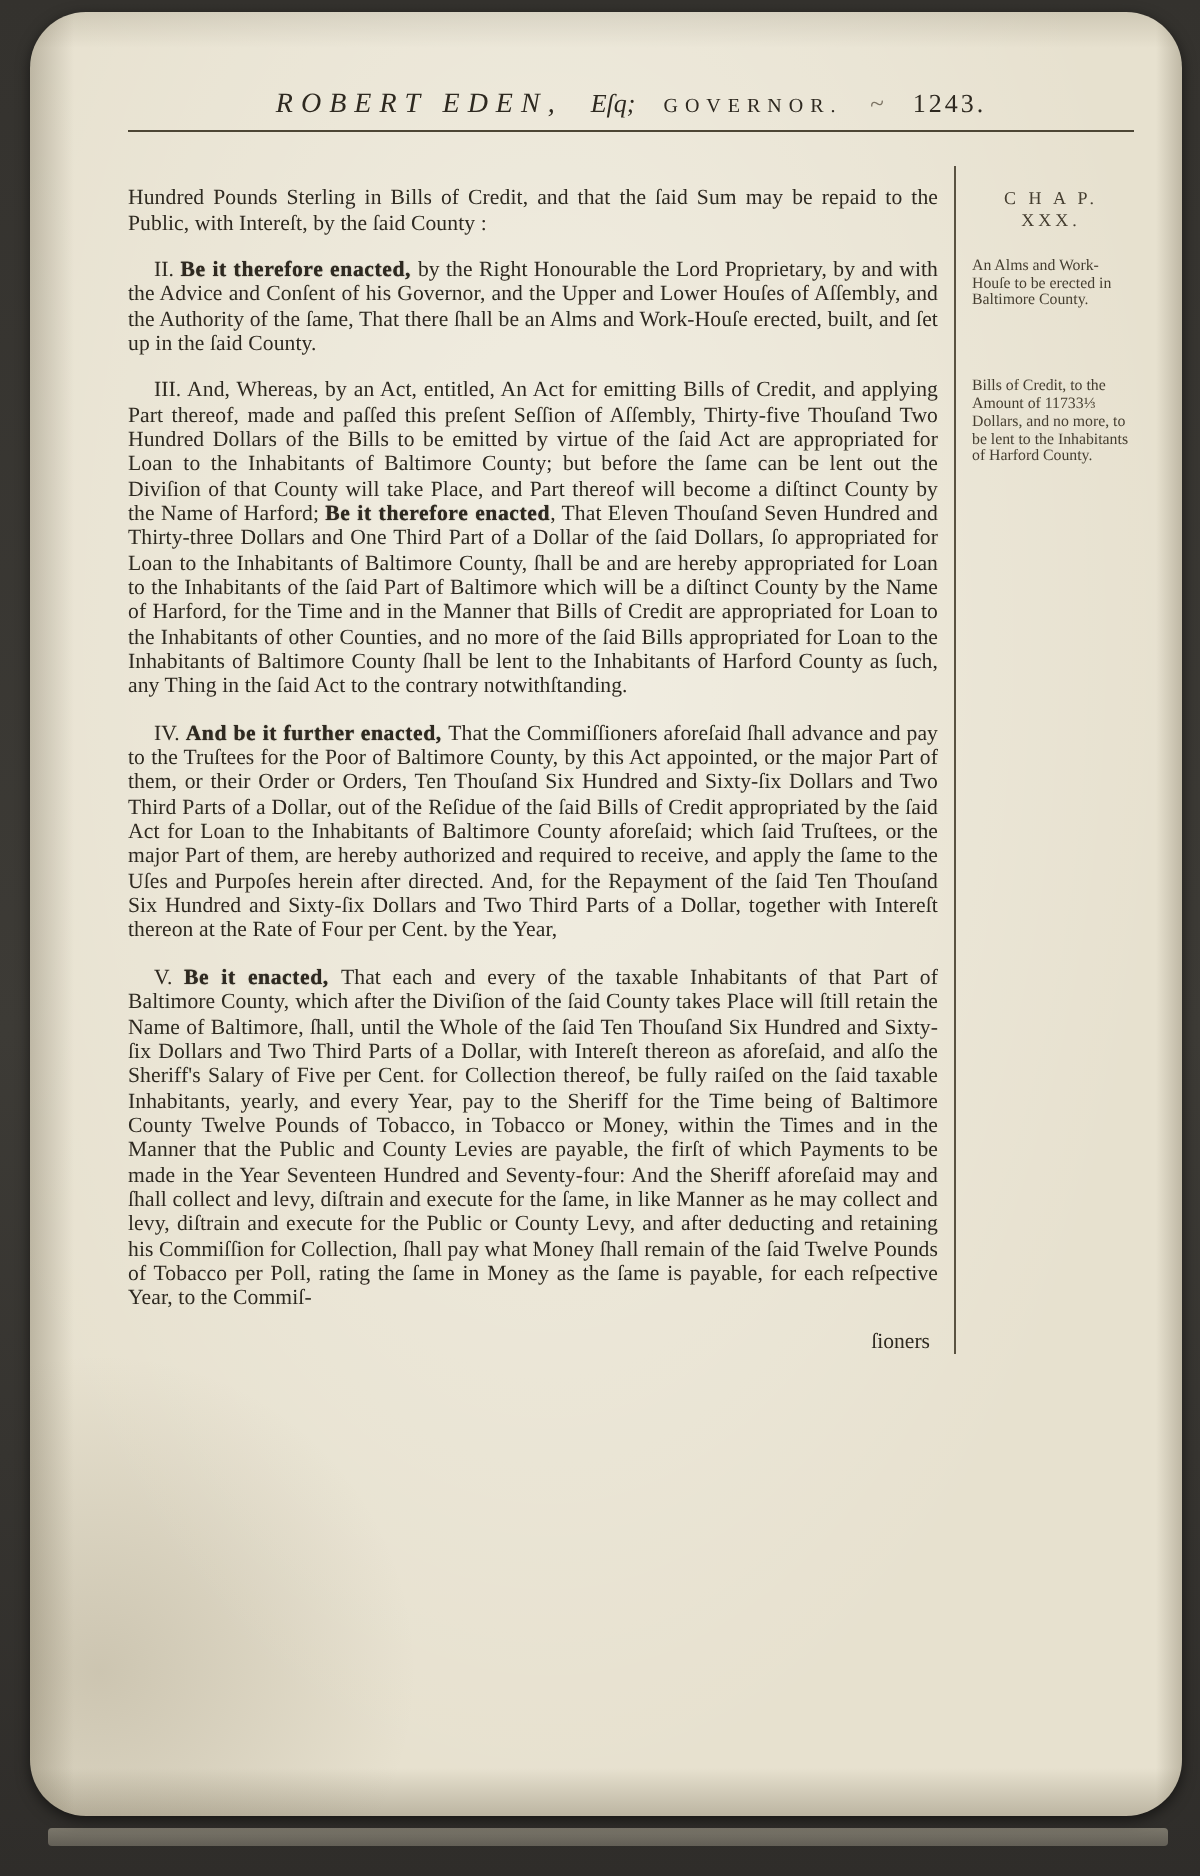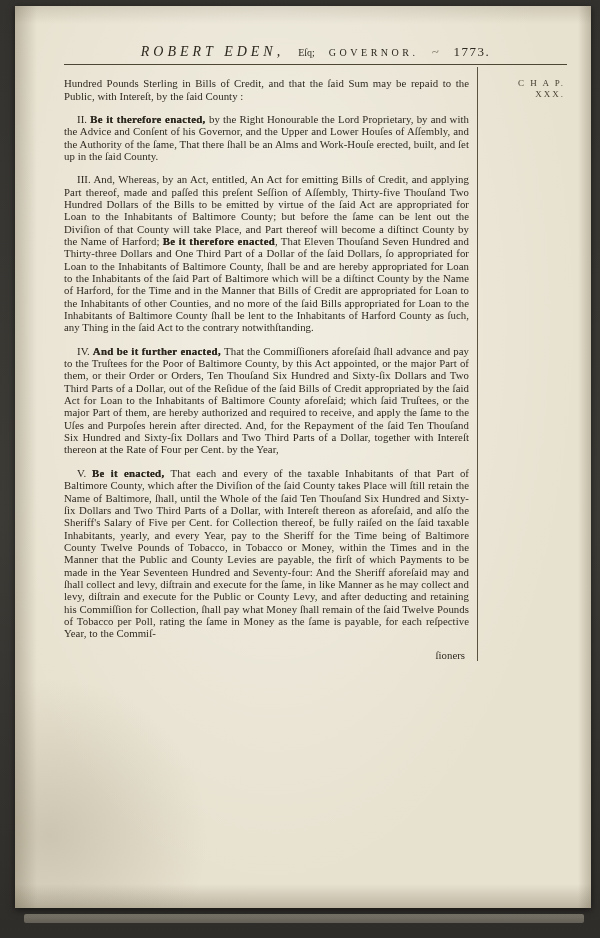--- a/index.html
+++ b/index.html
@@ -14,81 +14,84 @@
   }
   .paper {
     position:absolute; left:15px; top:6px; right:9px; bottom:30px;
     background:
       radial-gradient(ellipse at 45% 35%, rgba(255,255,252,.45), rgba(255,255,252,0) 70%),
       radial-gradient(circle at 6% 92%, rgba(110,98,70,.22), rgba(110,98,70,0) 16%),
       linear-gradient(90deg, rgba(97,88,66,.32), rgba(97,88,66,0) 22px, rgba(97,88,66,0) calc(100% - 13px), rgba(97,88,66,.30)),
       linear-gradient(180deg, rgba(97,88,66,.18), rgba(97,88,66,0) 18px, rgba(97,88,66,0) calc(100% - 24px), rgba(97,88,66,.32)),
       var(--paper,#e7e1cf);
     box-shadow:0 2px 7px rgba(0,0,0,.55);
+    border-radius:28px;
   }
   .content { position:absolute; inset:0; padding:38px 24px 0 49px; box-sizing:border-box; color:var(--ink,#2e2920); }
   .hdr { display:flex; align-items:baseline; justify-content:center; gap:14px; white-space:nowrap; }
   .hdr-name   { font-style:italic; font-size:14px; letter-spacing:4px; }
-  .hdr-esq    { font-size:10px; }
+  .hdr-esq    { font-style:italic; font-size:13px; }
   .hdr-office { font-size:10px; letter-spacing:3.5px; }
   .hdr-orn    { color:#7a7262; font-size:13px; transform:rotate(-8deg); display:inline-block; }
   .hdr-year   { font-size:13px; letter-spacing:1.5px; }
   .hrule { height:1.2px; background:#4d4635; margin-top:4px; }
-  .sections { position:relative; margin-top:12px; }
+  .sections { position:relative; margin-top:27px; }
   .vrule { position:absolute; left:413px; top:-10px; bottom:2px; width:1px; background:#5a5342; }
   .section { display:flex; margin-bottom:11px; }
   .par {
     width:405px; padding-right:8px; box-sizing:content-box;
     font-size:10.8px; line-height:12.35px; text-align:justify;
     text-indent:13px; letter-spacing:.05px;
   }
   .section-list .section:first-child .par { text-indent:0; }
   .note {
     width:79px; padding-left:9px; box-sizing:content-box;
     font-size:7.9px; line-height:8.8px; color:#453e30; white-space:pre-line;
   }
-  .note-chap { font-size:9px; letter-spacing:2px; text-align:right; line-height:11px; padding-top:1px; }
+  .note-chap { font-size:9px; letter-spacing:2px; text-align:center; line-height:11px; padding-top:1px; }
   .seg-it { }
   .seg-bl { font-weight:bold; letter-spacing:.3px; text-shadow:0 0 .5px currentColor; }
   .catchword-row { width:413px; box-sizing:border-box; padding-right:12px; text-align:right; margin-top:-6px; }
   .catchword { font-size:10.8px;padding-left:18px; }
 </style>
 </head>
 <body>
 
 <div class="scan">
   <div class="under-edge"></div>
   <div class="paper">
     <div class="content">
 
       <header class="hdr">
         <span class="hdr-name">ROBERT EDEN,</span>
         <span class="hdr-esq">Eſq;</span>
         <span class="hdr-office">GOVERNOR.</span>
         <span class="hdr-orn">~</span>
-        <span class="hdr-year">1773.</span>
+        <span class="hdr-year">1243.</span>
       </header>
 
       <div class="hrule"></div>
 
       <div class="sections">
         <div class="vrule"></div>
         <div class="section-list">
   <section class="section">
     <div class="par"><span class="seg-pl">Hundred Pounds Sterling in Bills of Credit, and that the ſaid Sum may be repaid to the Public, with Intereſt, by the ſaid County :</span></div>
     <div class="note note-chap">C H A P.
 XXX.</div>
   </section>
 
   <section class="section">
     <div class="par"><span class="seg-pl">II. </span><span class="seg-bl">Be it therefore enacted, </span><span class="seg-it">by the Right Honourable the Lord Proprietary, by and with the Advice and Conſent of his Governor, and the Upper and Lower Houſes of Aſſembly, and the Authority of the ſame, </span><span class="seg-pl">That there ſhall be an Alms and Work-Houſe erected, built, and ſet up in the ſaid County.</span></div>
+    <div class="note">An Alms and Work-Houſe to be erected in Baltimore County.</div>
   </section>
 
   <section class="section">
     <div class="par"><span class="seg-pl">III. And, </span><span class="seg-it">Whereas</span><span class="seg-pl">, by an Act, entitled, </span><span class="seg-it">An Act for emitting Bills of Credit, and applying Part thereof</span><span class="seg-pl">, made and paſſed this preſent Seſſion of Aſſembly, Thirty-five Thouſand Two Hundred Dollars of the Bills to be emitted by virtue of the ſaid Act are appropriated for Loan to the Inhabitants of </span><span class="seg-it">Baltimore</span><span class="seg-pl"> County; but before the ſame can be lent out the Diviſion of that County will take Place, and Part thereof will become a diſtinct County by the Name of </span><span class="seg-it">Harford</span><span class="seg-pl">; </span><span class="seg-bl">Be it therefore enacted</span><span class="seg-pl">, That Eleven Thouſand Seven Hundred and Thirty-three Dollars and One Third Part of a Dollar of the ſaid Dollars, ſo appropriated for Loan to the Inhabitants of </span><span class="seg-it">Baltimore</span><span class="seg-pl"> County, ſhall be and are hereby appropriated for Loan to the Inhabitants of the ſaid Part of </span><span class="seg-it">Baltimore</span><span class="seg-pl"> which will be a diſtinct County by the Name of </span><span class="seg-it">Harford</span><span class="seg-pl">, for the Time and in the Manner that Bills of Credit are appropriated for Loan to the Inhabitants of other Counties, and no more of the ſaid Bills appropriated for Loan to the Inhabitants of </span><span class="seg-it">Baltimore</span><span class="seg-pl"> County ſhall be lent to the Inhabitants of </span><span class="seg-it">Harford</span><span class="seg-pl"> County as ſuch, any Thing in the ſaid Act to the contrary notwithſtanding.</span></div>
+    <div class="note">Bills of Credit, to the Amount of 11733⅓ Dollars, and no more, to be lent to the Inhabitants of Harford County.</div>
   </section>
 
   <section class="section">
     <div class="par"><span class="seg-pl">IV. </span><span class="seg-bl">And be it further enacted, </span><span class="seg-pl">That the Commiſſioners aforeſaid ſhall advance and pay to the Truſtees for the Poor of </span><span class="seg-it">Baltimore</span><span class="seg-pl"> County, by this Act appointed, or the major Part of them, or their Order or Orders, Ten Thouſand Six Hundred and Sixty-ſix Dollars and Two Third Parts of a Dollar, out of the Reſidue of the ſaid Bills of Credit appropriated by the ſaid Act for Loan to the Inhabitants of </span><span class="seg-it">Baltimore</span><span class="seg-pl"> County aforeſaid; which ſaid Truſtees, or the major Part of them, are hereby authorized and required to receive, and apply the ſame to the Uſes and Purpoſes herein after directed. And, for the Repayment of the ſaid Ten Thouſand Six Hundred and Sixty-ſix Dollars and Two Third Parts of a Dollar, together with Intereſt thereon at the Rate of Four per Cent. by the Year,</span></div>
   </section>
 
   <section class="section">
     <div class="par"><span class="seg-pl">V. </span><span class="seg-bl">Be it enacted, </span><span class="seg-pl">That each and every of the taxable Inhabitants of that Part of </span><span class="seg-it">Baltimore</span><span class="seg-pl"> County, which after the Diviſion of the ſaid County takes Place will ſtill retain the Name of </span><span class="seg-it">Baltimore</span><span class="seg-pl">, ſhall, until the Whole of the ſaid Ten Thouſand Six Hundred and Sixty-ſix Dollars and Two Third Parts of a Dollar, with Intereſt thereon as aforeſaid, and alſo the Sheriff's Salary of Five per Cent. for Collection thereof, be fully raiſed on the ſaid taxable Inhabitants, yearly, and every Year, pay to the Sheriff for the Time being of </span><span class="seg-it">Baltimore</span><span class="seg-pl"> County Twelve Pounds of Tobacco, in Tobacco or Money, within the Times and in the Manner that the Public and County Levies are payable, the firſt of which Payments to be made in the Year Seventeen Hundred and Seventy-four: And the Sheriff aforeſaid may and ſhall collect and levy, diſtrain and execute for the ſame, in like Manner as he may collect and levy, diſtrain and execute for the Public or County Levy, and after deducting and retaining his Commiſſion for Collection, ſhall pay what Money ſhall remain of the ſaid Twelve Pounds of Tobacco per Poll, rating the ſame in Money as the ſame is payable, for each reſpective Year, to the Commiſ-</span></div>
   </section>
 </div>

